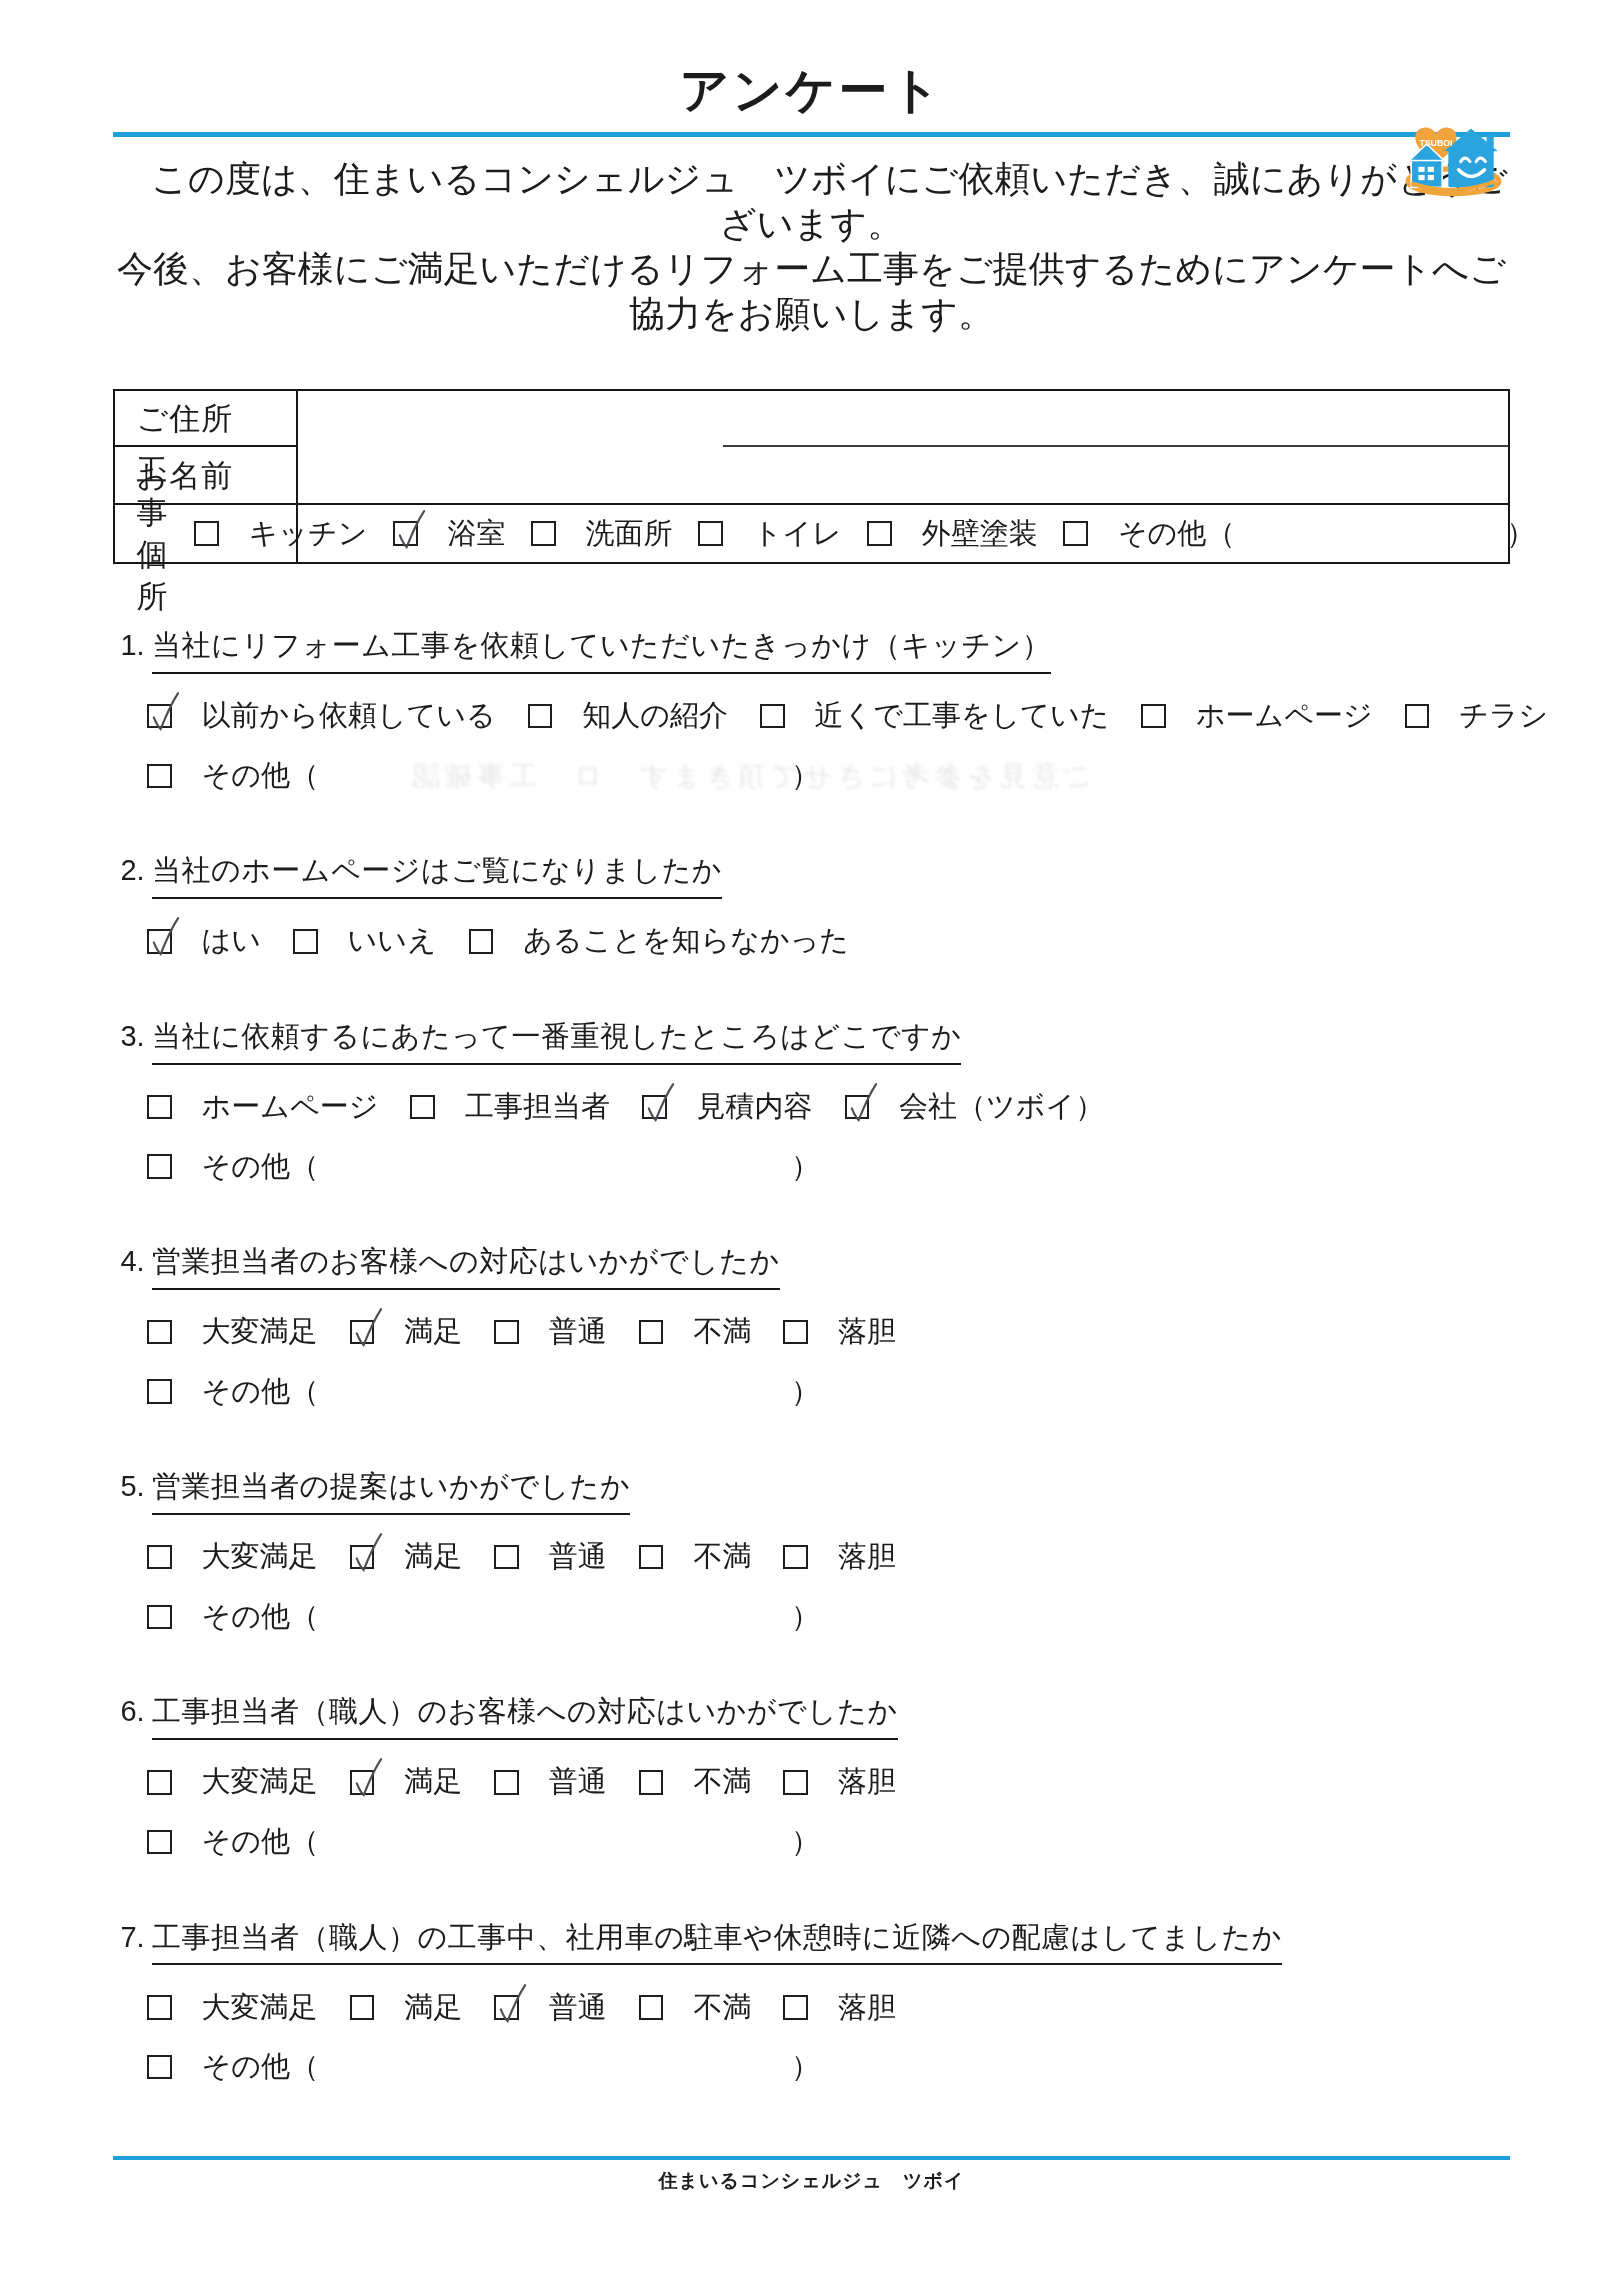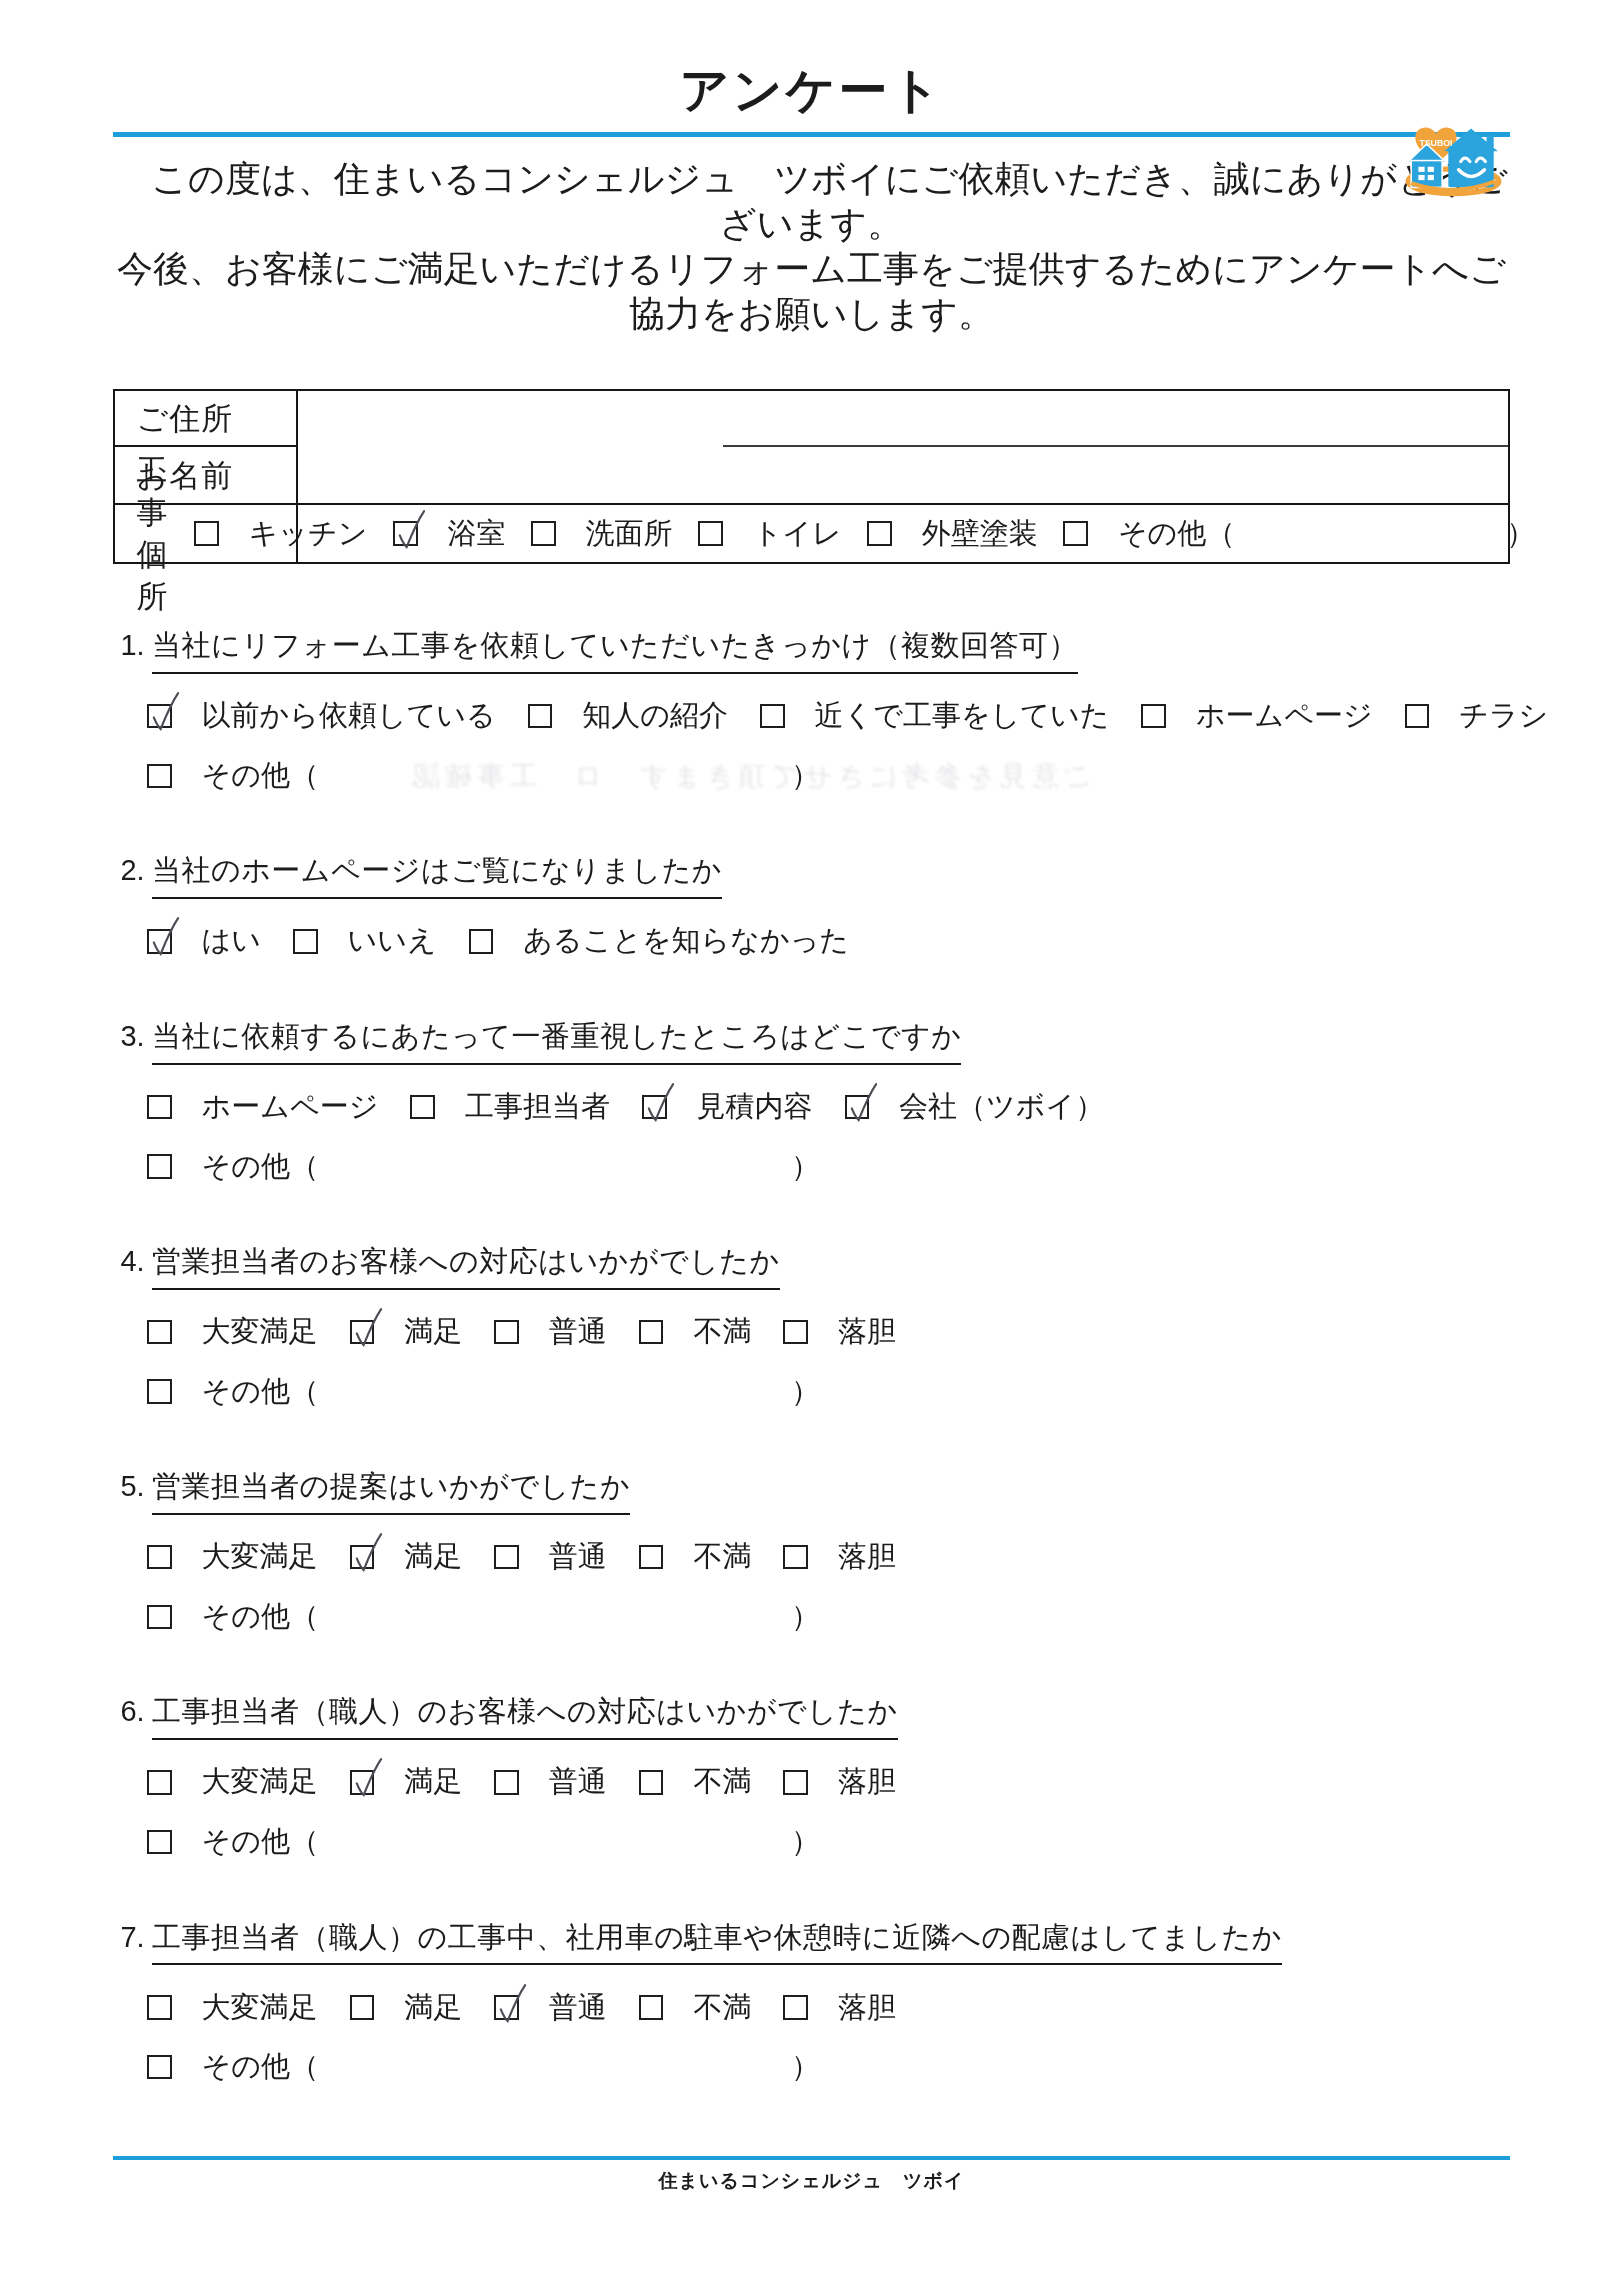--- a/index.html
+++ b/index.html
@@ -152,21 +152,21 @@
               <span class="close">）</span>
             </span>
 </div>
       </div>
     </div>
 
     <div class="questions" id="questions">
   <section class="q">
     <div class="q-head">
       <span class="q-no">1.</span>
-      <span class="q-title">当社にリフォーム工事を依頼していただいたきっかけ（複数回答可）</span>
+      <span class="q-title">当社にリフォーム工事を依頼していただいたきっかけ（キッチン）</span>
     </div>
     <div class="q-opts">
   <span class="opt">
     <span class="cb">
                 <svg class="check" viewBox="0 0 36 48">
                   <path d="M7 28 C9 33 12 38 14 40 C18 30 26 12 32 3"></path>
                 </svg>
               </span>
     <span class="lbl">以前から依頼している</span>
   </span>

